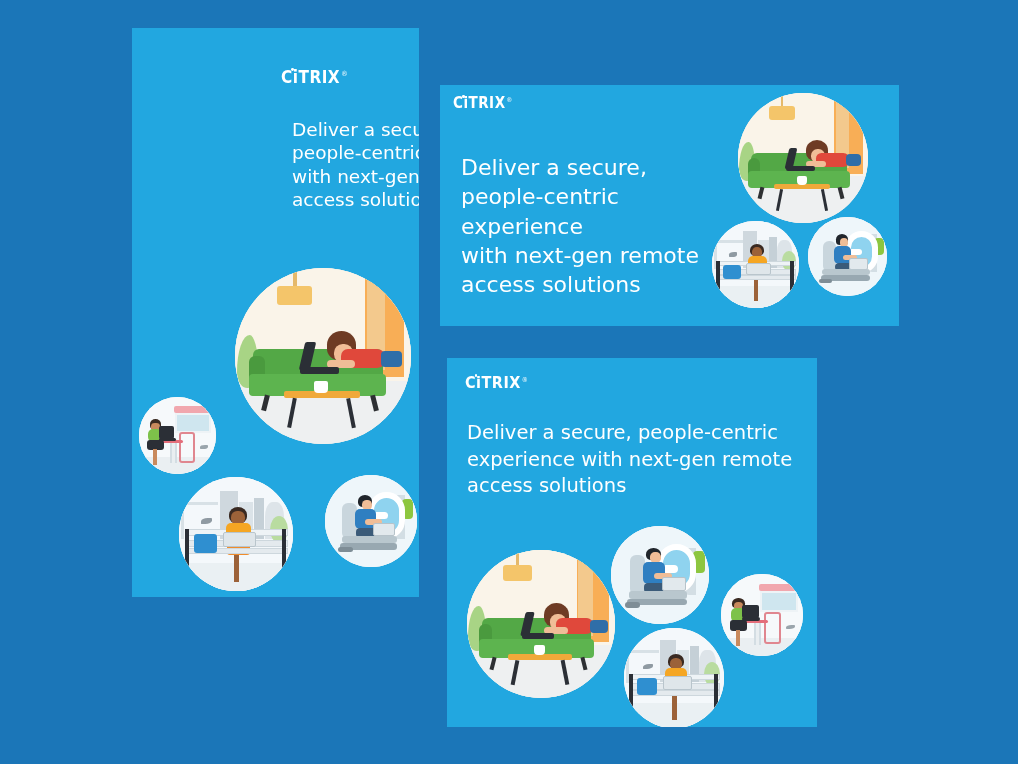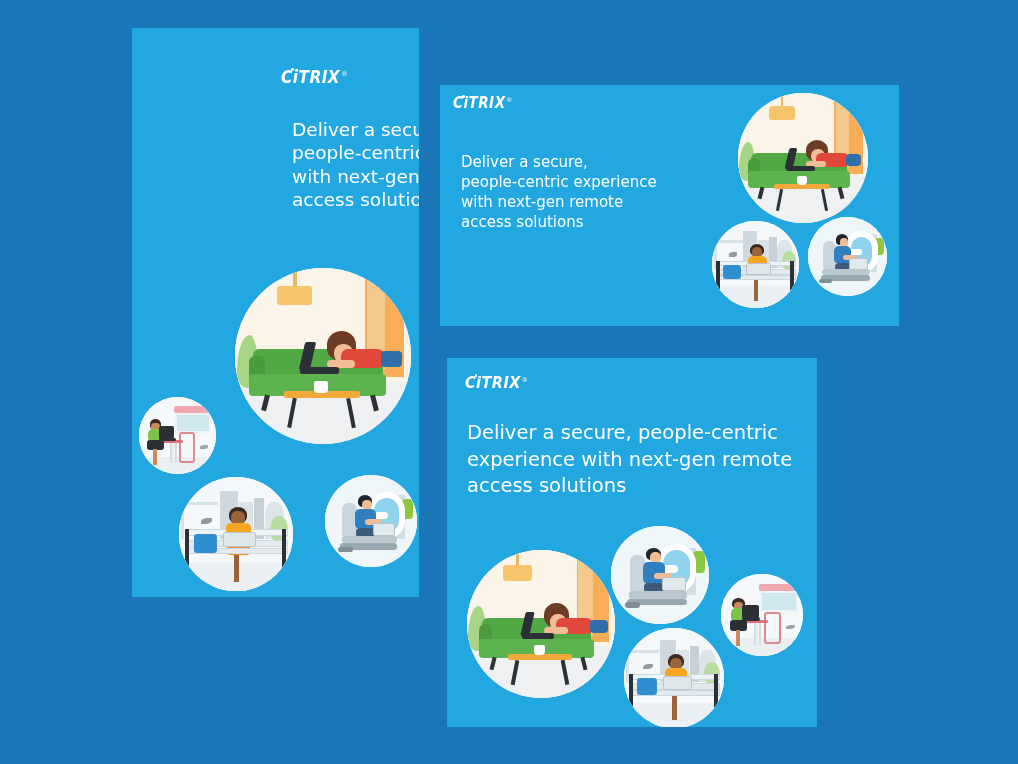--- a/index.html
+++ b/index.html
@@ -40,21 +40,20 @@
     letter-spacing: 0.5px;
     line-height: 1;
     user-select: none;
   }
   .logo .wordmark {
     position: relative;
     font-family: "DejaVu Sans", sans-serif;
     font-weight: bold;
     font-stretch: condensed;
     text-transform: none;
-    font-style: italic;
   }
   .logo .reg {
     font-size: 0.42em;
     vertical-align: super;
     margin-left: 1px;
     font-weight: normal;
   }
   .logo .idot {
     position: absolute;
     background: #ffffff;
@@ -75,21 +74,21 @@
     font-family: "DejaVu Sans", sans-serif;
     font-weight: 400;
     white-space: pre-line;
   }
   .ad-vertical .headline {
     left: 160px; top: 90px; width: 250px;
     font-size: 18.5px; line-height: 1.26;
   }
   .ad-wide .headline {
     left: 21px; top: 68px; width: 270px;
-    font-size: 15px; line-height: 1.33;
+    font-size: 22px; line-height: 1.33;
   }
   .ad-square .headline {
     left: 20px; top: 62px; width: 330px;
     font-size: 19.5px; line-height: 1.36;
   }
 
   
   .cta {
     position: absolute;
     left: 161px; top: 204px;

